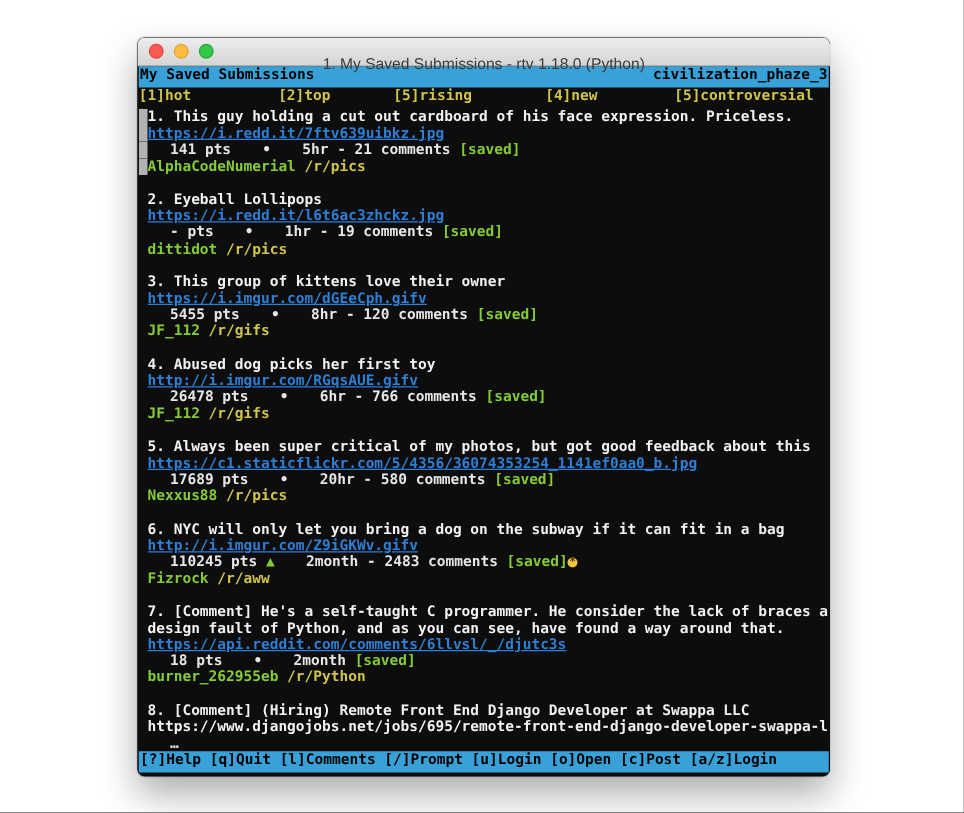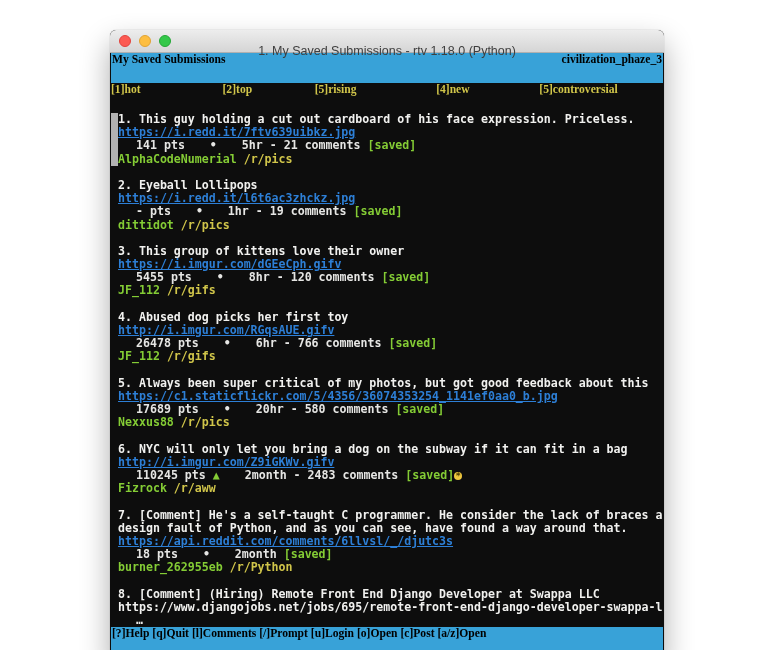--- a/index.html
+++ b/index.html
@@ -34,21 +34,21 @@
     font-family: "Liberation Sans", sans-serif;
     font-size: 12.5px; color: #3e3e3e; margin-top: 20px;
   }
   .terminal {
     background: #0d0d0d;
     padding: 0 1px 3px 1px;
     font-size: 11.6px; line-height: 13.2px;
     font-weight: bold;
     color: #eeeeec;
   }
-  .row { height: 30px; white-space: pre; overflow: hidden; font-family: Liberation Serif, serif; }
+  .row { height: 17px; white-space: pre; overflow: hidden; }
   .cyanbar {
     background: #38a2d8; color: #000;
     display: flex; justify-content: space-between;
     padding: 0 1px;
   }
   .menu-row { position: relative; color: #d0c54a; }
   .menu-item { position: absolute; top: 0; white-space: pre; }
   .submission { position: relative; }
   .line { display: flex; height: 13.2px; overflow: hidden; }
   .gutter { width: 7px; flex: none; }
@@ -239,15 +239,15 @@
           <div class="line">
             <span class="gutter"></span>
             <span class="content"><span class="t-plain-url">https://www.djangojobs.net/jobs/695/remote-front-end-django-developer-swappa-l</span></span>
           </div>
           <div class="line">
             <span class="gutter"></span>
             <span class="content"><span class="white">…</span></span>
           </div>
         </div>
       </div>
-    <div class="row statusbar" id="status-bar"><span>[?]Help</span> <span>[q]Quit</span> <span>[l]Comments</span> <span>[/]Prompt</span> <span>[u]Login</span> <span>[o]Open</span> <span>[c]Post</span> <span>[a/z]Open</span></div>
+    <div class="row statusbar" id="status-bar"><span>[?]Help</span> <span>[q]Quit</span> <span>[l]Comments</span> <span>[/]Prompt</span> <span>[u]Login</span> <span>[o]Open</span> <span>[c]Post</span> <span>[a/z]Login</span></div>
   </div>
 </div>
 
 </body></html>

